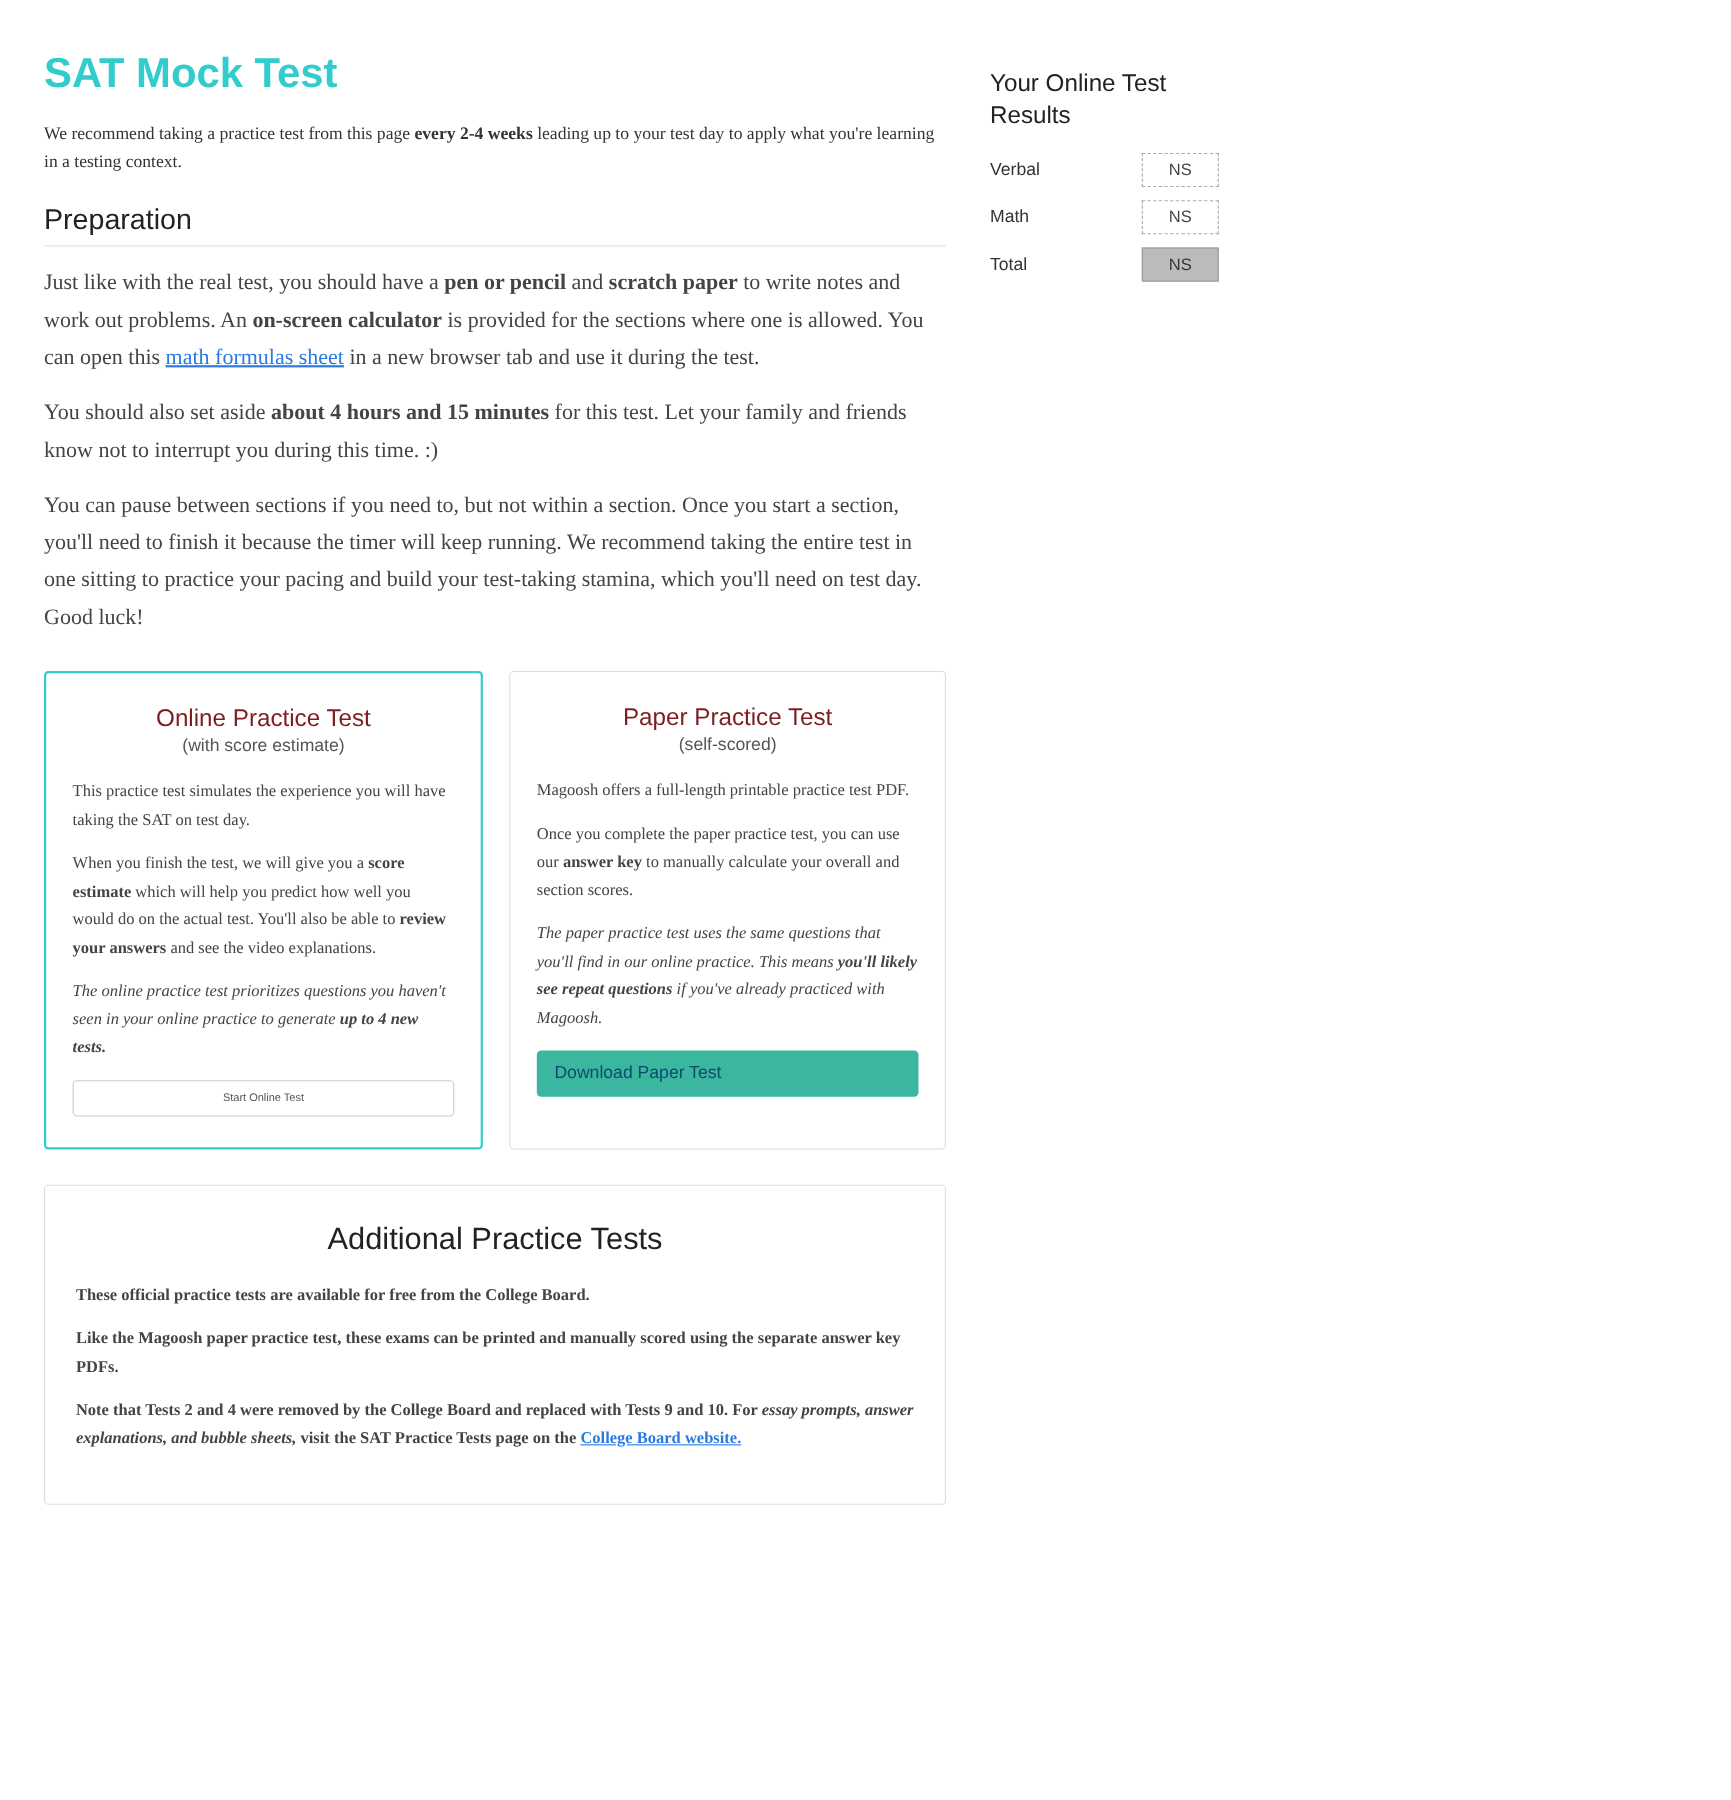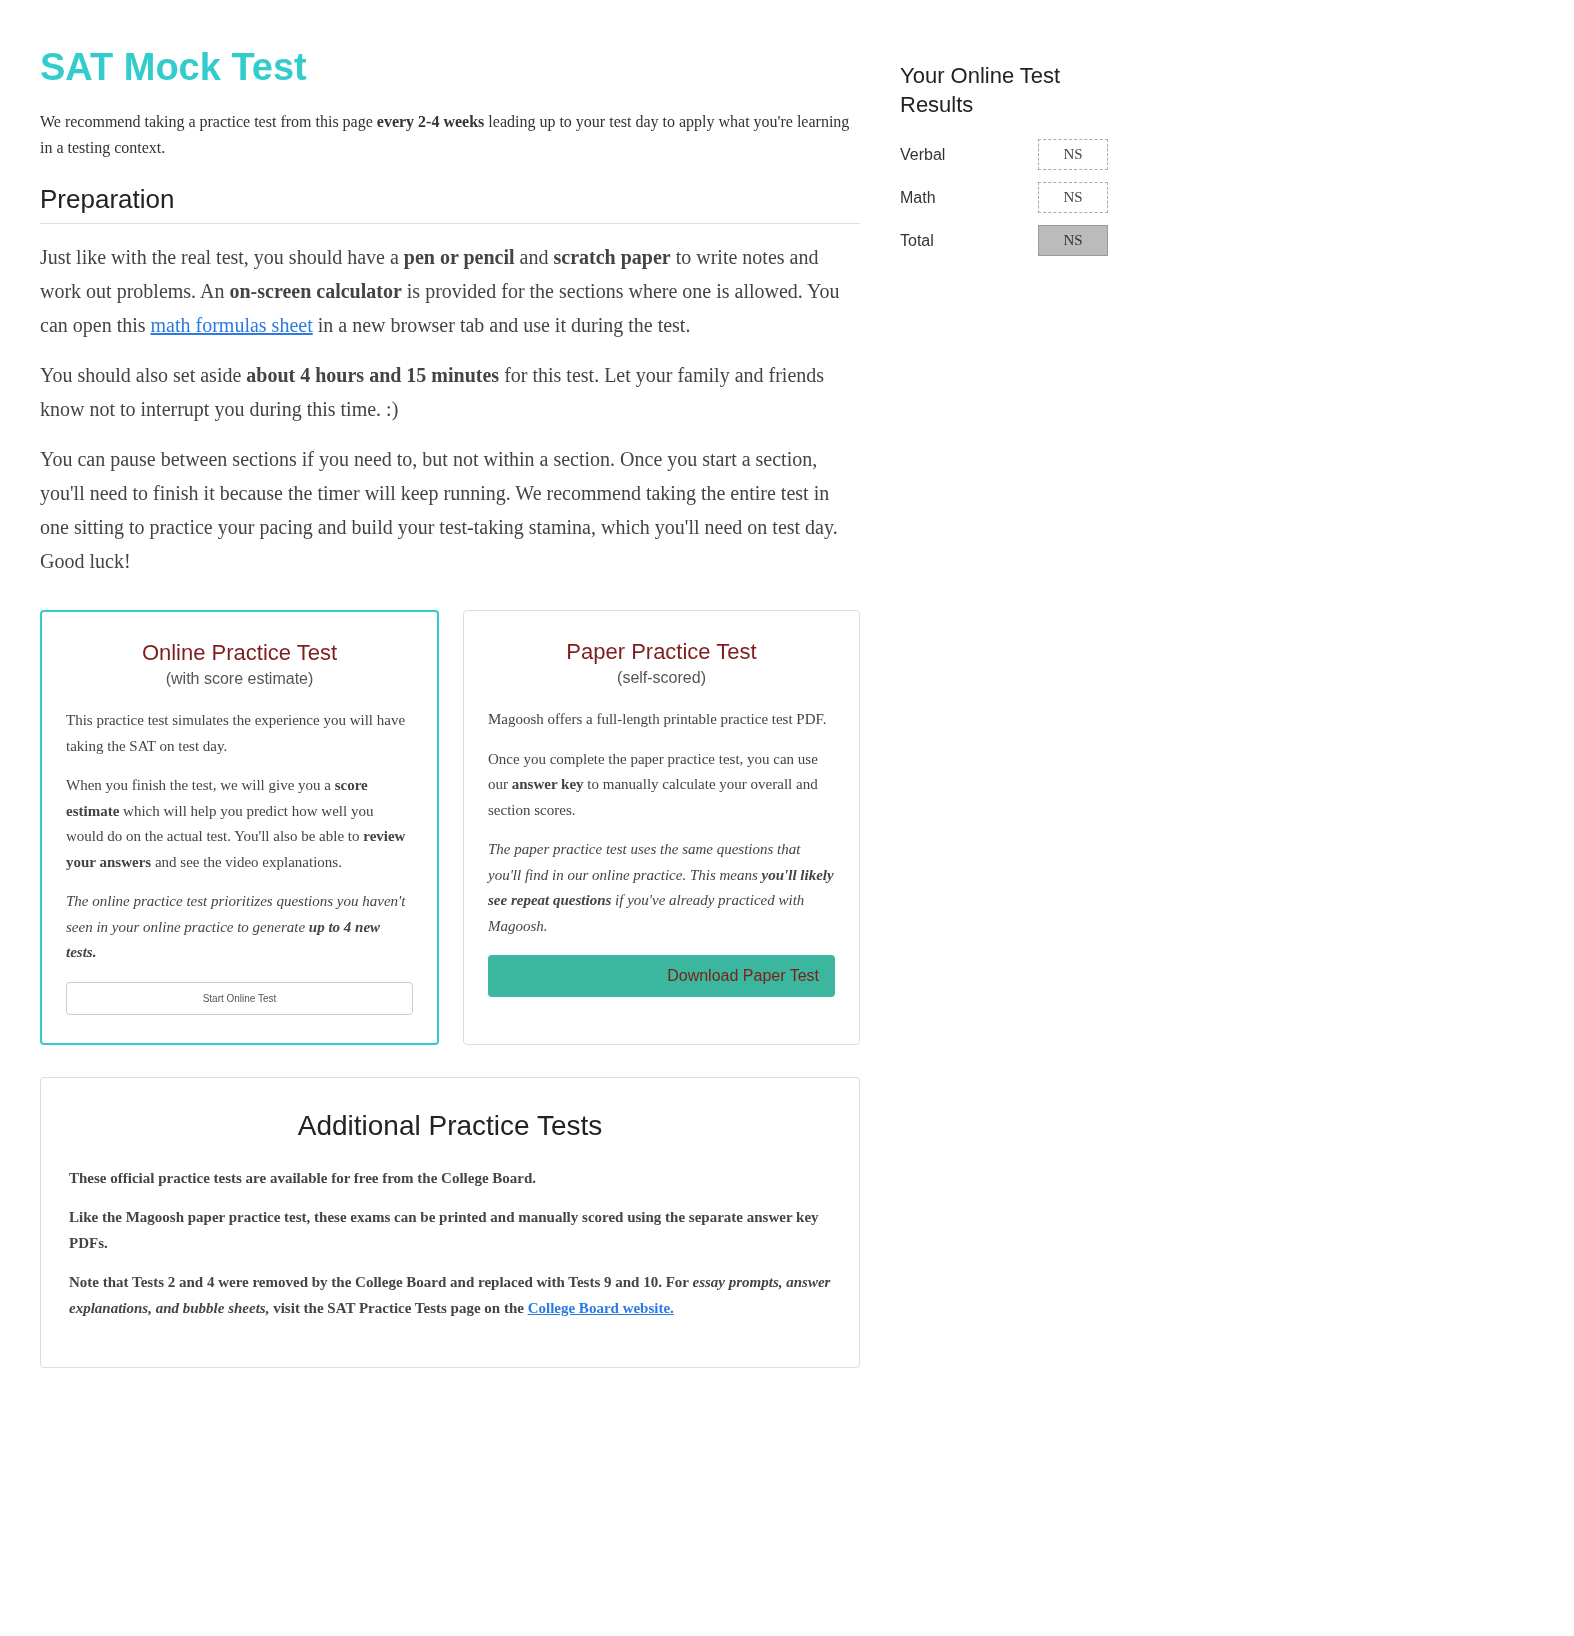--- a/index.html
+++ b/index.html
@@ -110,23 +110,23 @@
       margin-top: 16px;
     }
     .download-btn {
       display: block;
       width: 100%;
       padding: 12px 16px;
       background: #3ab79e;
       border: none;
       border-radius: 4px;
       font-size: 16px;
-      color: #7f1d1d;
+      color: #0c4a6e;
       cursor: pointer;
-      text-align: right;
+      text-align: left;
       margin-top: 16px;
       font-family: Arial, sans-serif;
     }
     .additional-section {
       border: 1px solid #ddd;
       border-radius: 4px;
       padding: 32px 28px;
       margin-top: 8px;
     }
     .additional-section h2 {
@@ -169,21 +169,21 @@
     .result-label {
       font-family: Arial, sans-serif;
       font-size: 16px;
       color: #333;
     }
     .result-badge {
       border: 1px dashed #aaa;
       padding: 6px 20px;
       font-size: 15px;
       color: #444;
-      font-family: Liberation Serif, serif;
+      font-family: Liberation Sans, sans-serif;
       background: #fff;
       min-width: 70px;
       text-align: center;
     }
     .result-badge.total {
       background: #bbb;
       border: 1px solid #999;
       color: #333;
     }
   </style>

